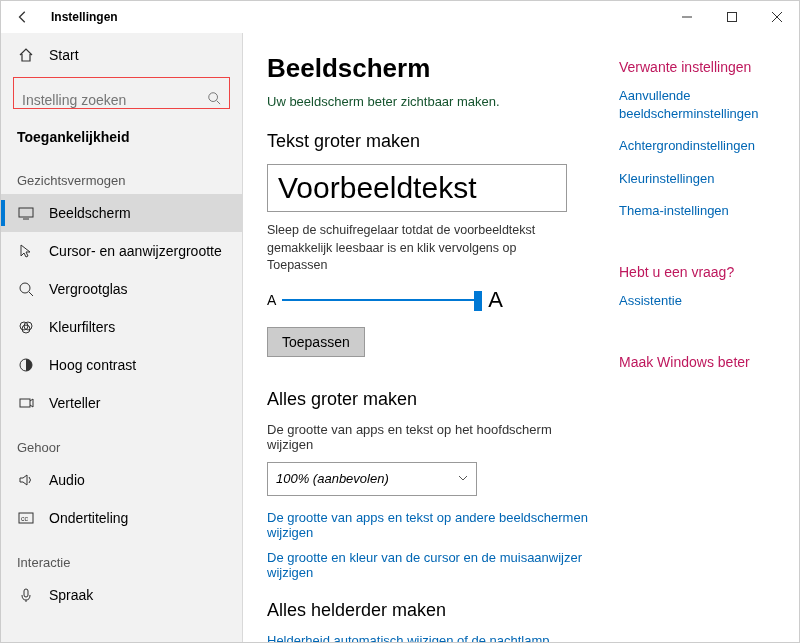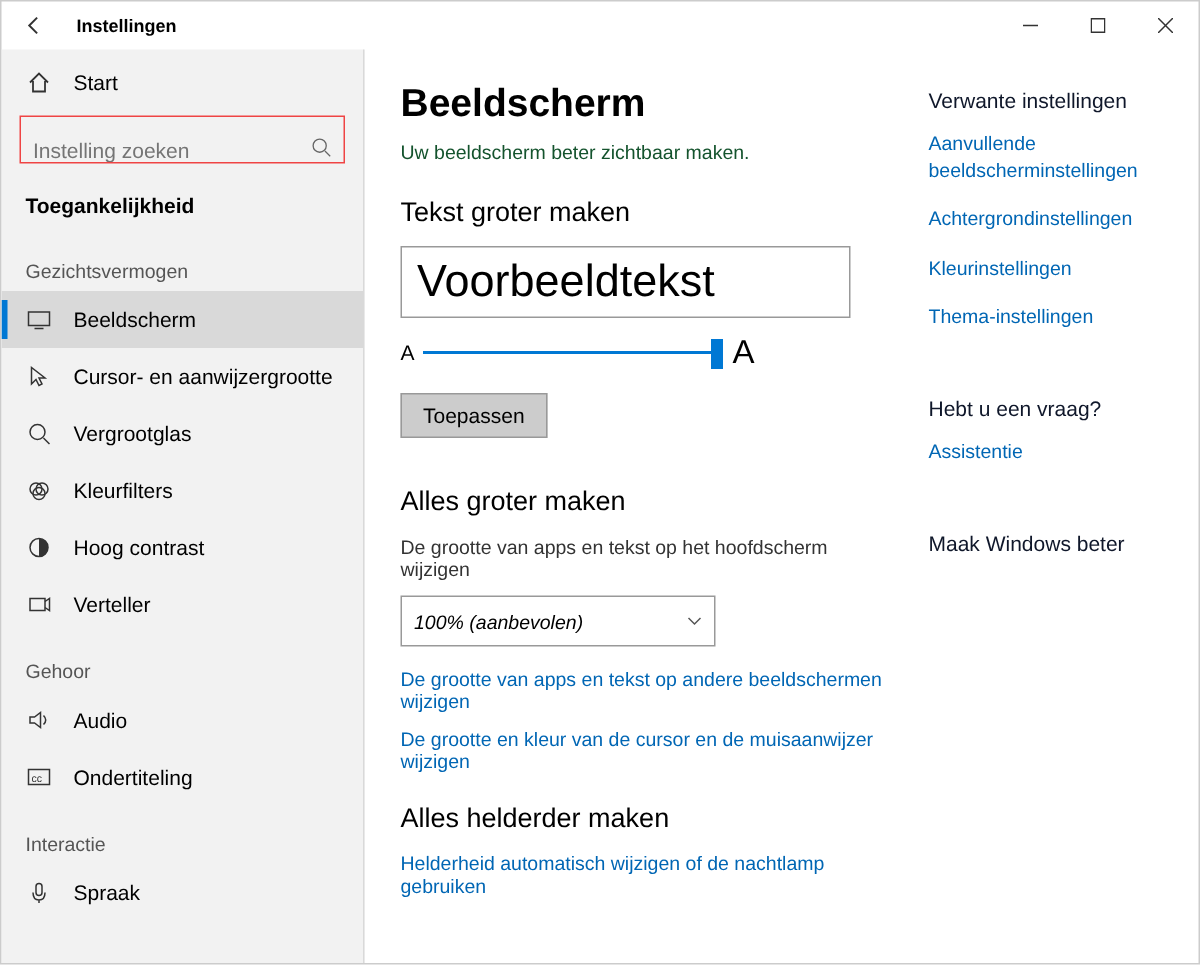--- a/index.html
+++ b/index.html
@@ -179,21 +179,21 @@
   .link {
     color:#0066b4;
     font-size: 13px;
     margin-bottom: 10px;
     display:block;
     cursor:pointer;
   }
   .side-right .side-header {
     font-size: 14px;
     font-weight: 400;
-    color: #0f172a;
+    color: #be185d;
     margin-bottom: 12px;
     margin-top: 6px;
   }
   .side-right .side-link {
     color:#0066b4;
     font-size: 13px;
     display:block;
     margin-bottom: 14px;
     line-height:1.4;
     cursor:pointer;
@@ -339,20 +339,21 @@
     </div>
   </div>
 
   <div class="main">
     <div class="content">
       <h1 class="page-title">Beeldscherm</h1>
       <div class="subtitle">Uw beeldscherm beter zichtbaar maken.</div>
 
       <h2 class="section">Tekst groter maken</h2>
       <div class="samplebox">Voorbeeldtekst</div>
+      <div class="helptext">Sleep de schuifregelaar totdat de voorbeeldtekst gemakkelijk leesbaar is en klik vervolgens op Toepassen</div>
       <div class="slider-row">
         <span class="asmall">A</span>
         <div class="slider-track">
           <div class="slider-thumb"></div>
         </div>
         <span class="abig">A</span>
       </div>
       <div class="apply-btn">Toepassen</div>
 
       <h2 class="section">Alles groter maken</h2>

